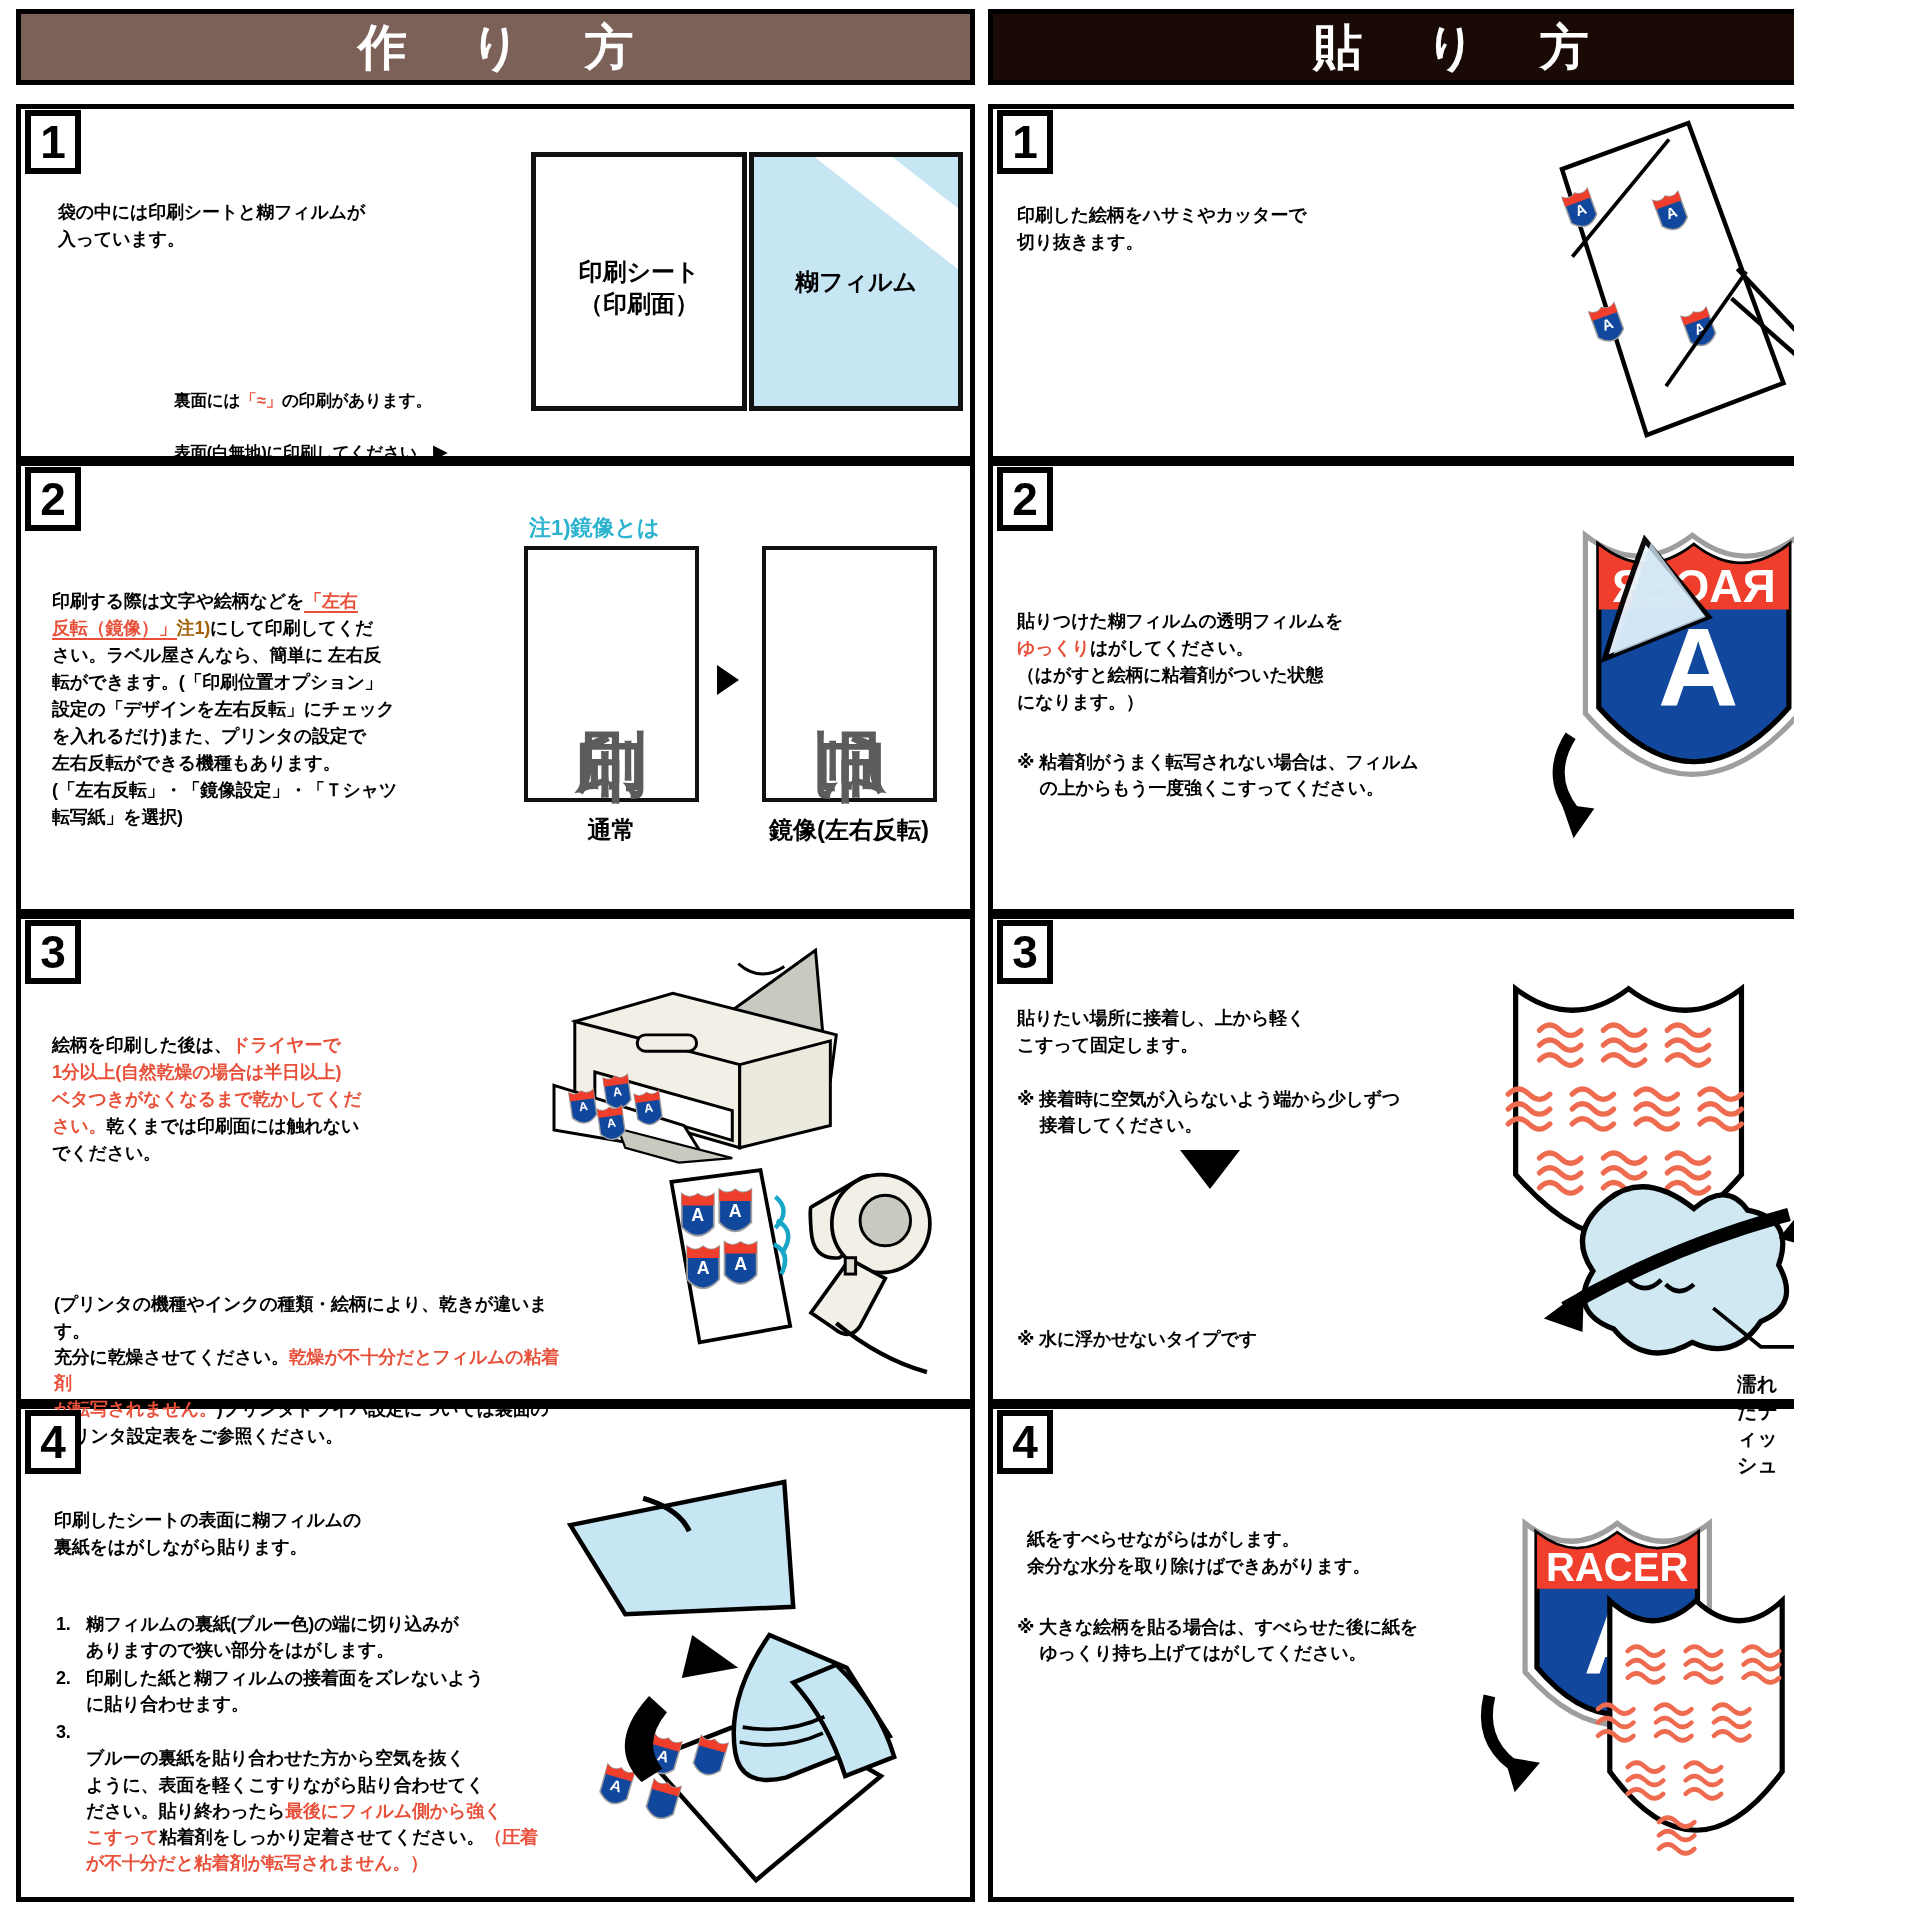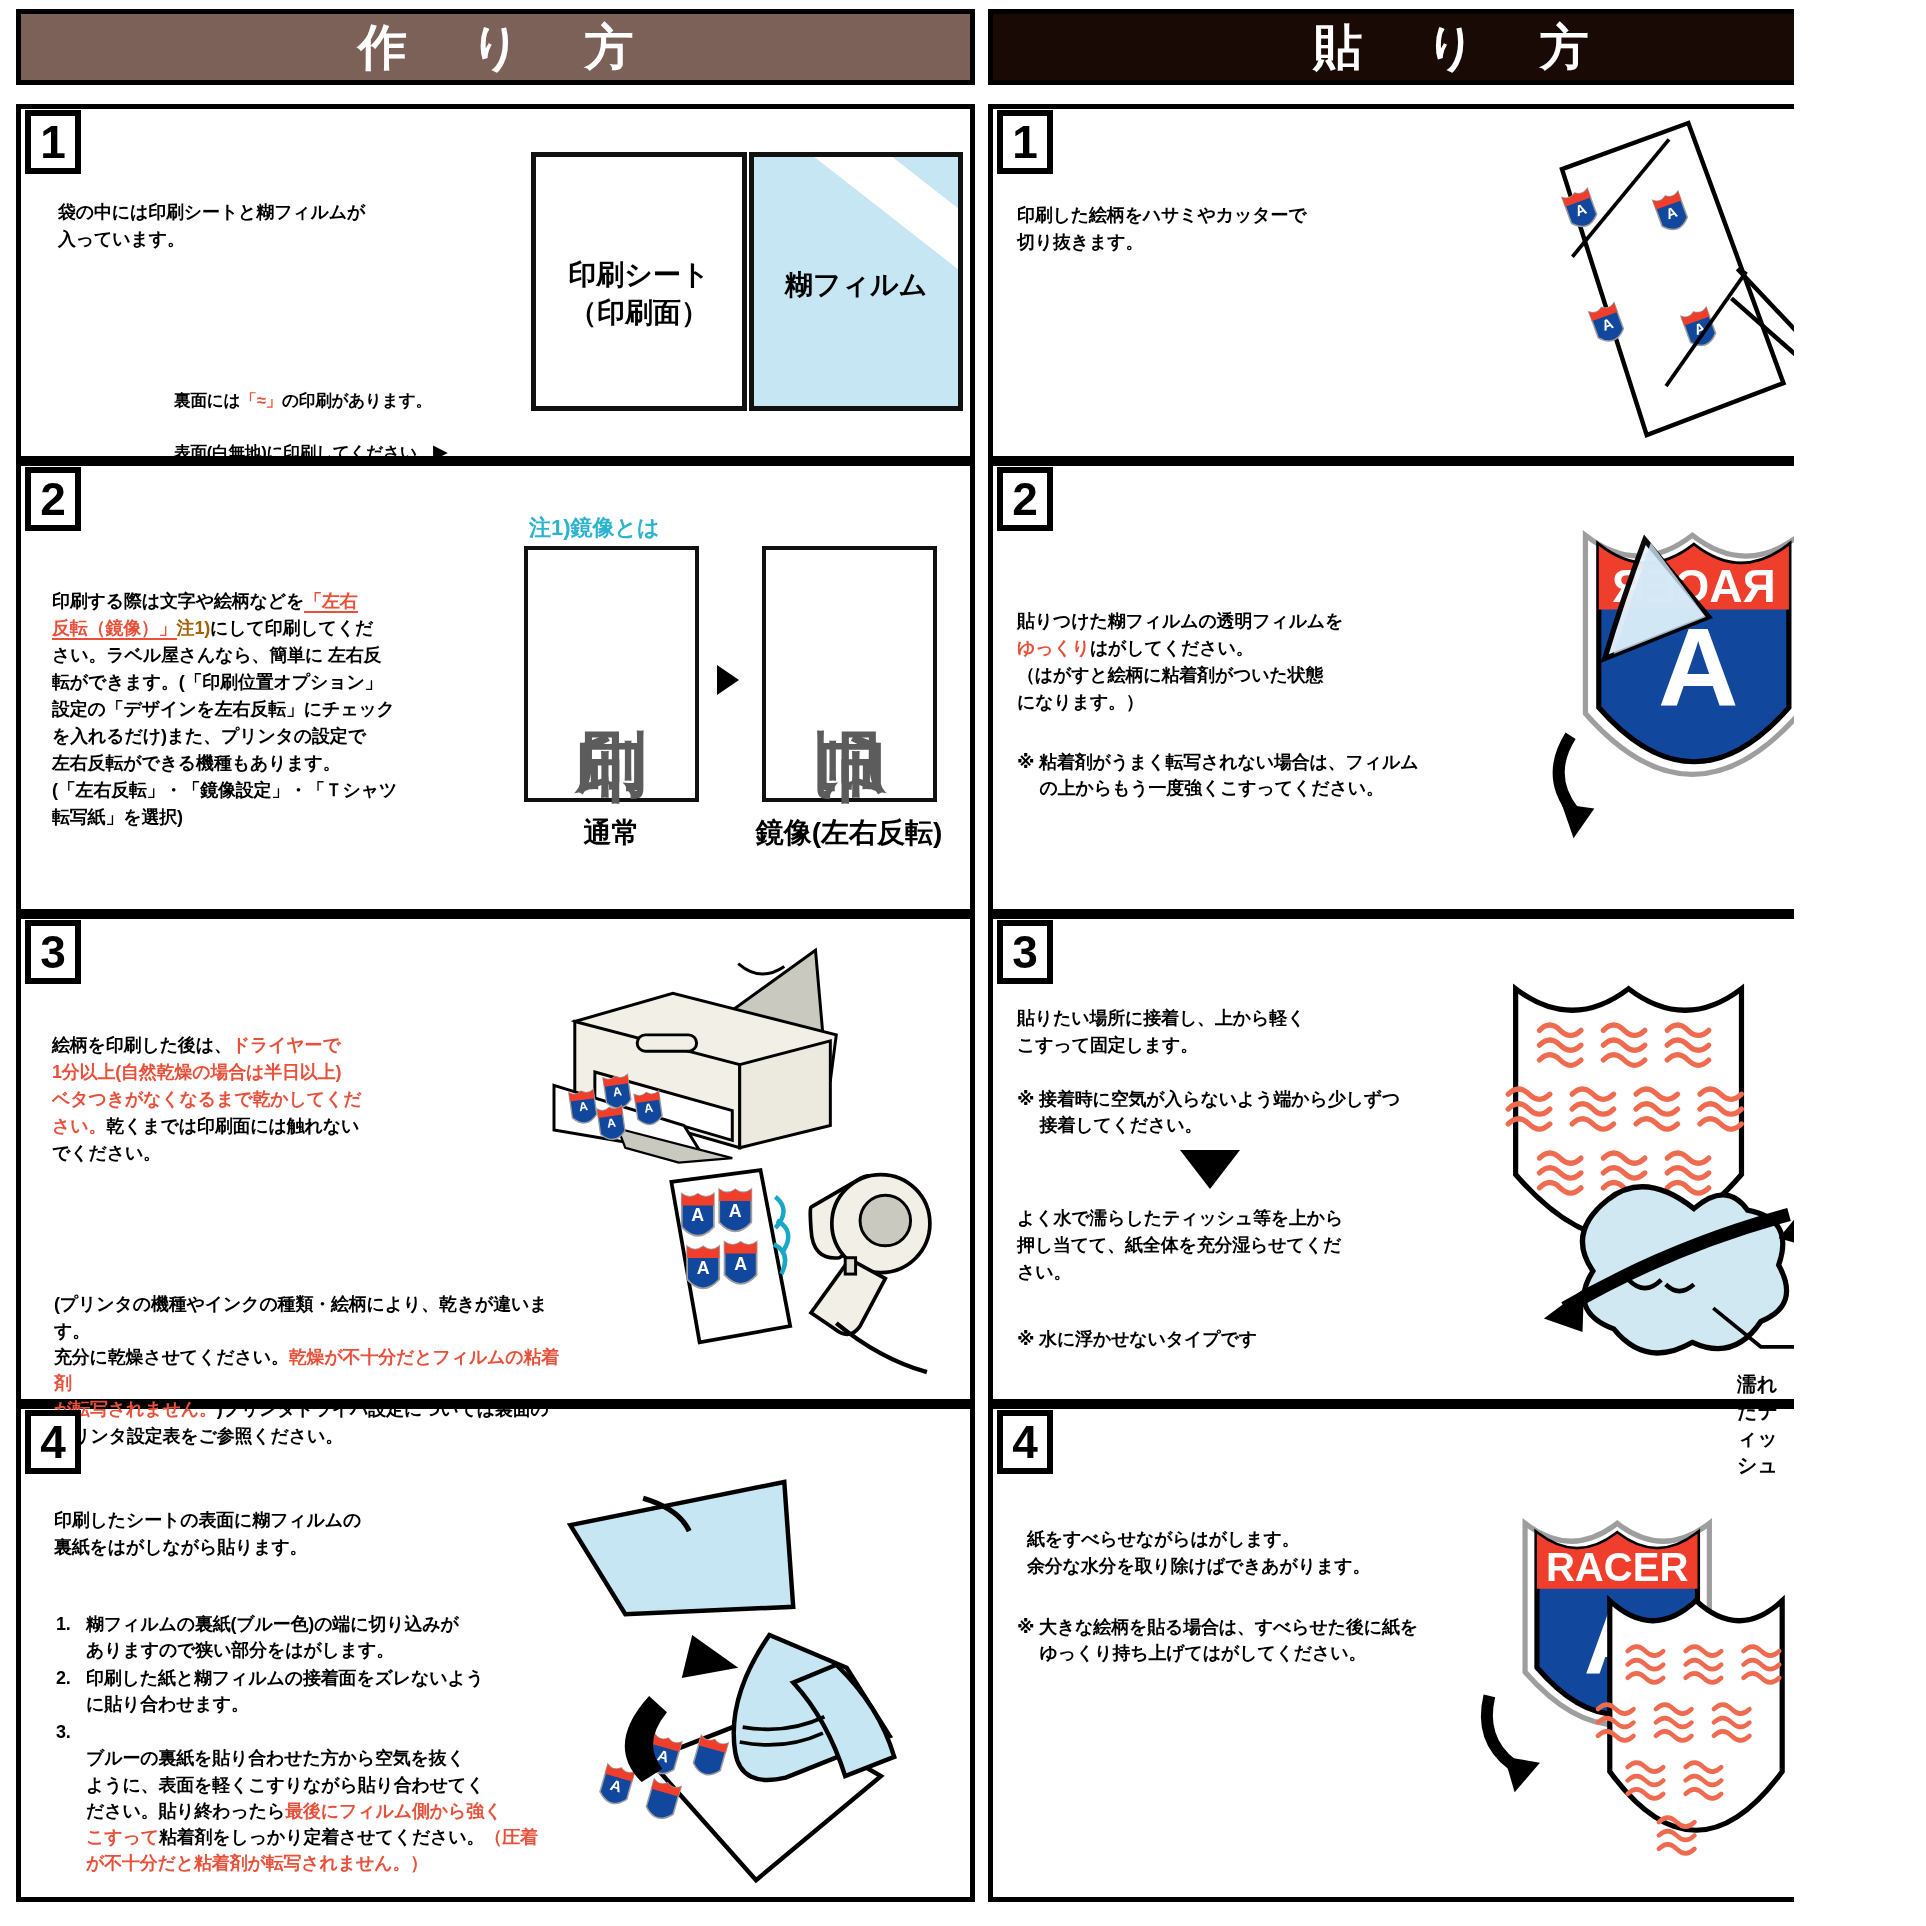--- a/index.html
+++ b/index.html
@@ -27,21 +27,21 @@
   
   .body-tx{position:absolute;font-size:18px;line-height:1.5;color:#000;font-weight:bold;
            letter-spacing:-0.2px;white-space:pre-line;}
   .note-tx{position:absolute;font-size:18px;line-height:1.46;color:#000;font-weight:bold;
            letter-spacing:-0.2px;white-space:pre-line;}
   .tiny-tx{position:absolute;font-size:16.7px;line-height:1.5;color:#000;font-weight:bold;
            letter-spacing:-0.3px;white-space:pre-line;}
   .red{color:#e8503a;}
   .red-u{color:#e8503a;border-bottom:2.2px solid #e8503a;}
   .cyan{color:#a16207;}
-  .caplabel{position:absolute;font-size:28px;font-weight:bold;color:#000;text-align:center;}
+  .caplabel{position:absolute;font-size:24px;font-weight:bold;color:#000;text-align:center;}
 
   
   .sheetbox{position:absolute;border:5.2px solid #111;box-sizing:border-box;background:#fff;}
   .filmbox{position:absolute;border:5.2px solid #111;box-sizing:border-box;background:#c5e6f2;overflow:hidden;}
   .filmbox i{position:absolute;background:#fff;transform:rotate(-52deg);transform-origin:0 0;}
   .mirrorbox{position:absolute;border:4.5px solid #111;box-sizing:border-box;background:#fff;
              display:flex;align-items:center;justify-content:center;}
   .mirrorbox b{font-size:71px;color:#5c5c5c;font-weight:bold;line-height:1.02;
                letter-spacing:0;display:block;text-align:center;}
   .flip b{display:block;transform:scaleX(-1);}
@@ -337,23 +337,20 @@
     </g>
   </svg>
 
   <div class="badge" style="left:997px;top:920px;">3</div>
 
   <div class="body-tx" style="left:1017px;top:1005px;width:438px;">貼りたい場所に接着し、上から軽く
 こすって固定します。</div>
   <div class="note-tx" style="left:1017px;top:1086px;width:476px;">※ 接着時に空気が入らないよう端から少しずつ
 　 接着してください。</div>
   <div class="tri-dn" style="left:1180px;top:1150px;"></div>
-  <div class="body-tx" style="left:1017px;top:1205px;width:468px;">よく水で濡らしたティッシュ等を上から
-押し当てて、紙全体を充分湿らせてくだ
-さい。</div>
   <div class="note-tx" style="left:1017px;top:1326px;width:476px;">※ 水に浮かせないタイプです</div>
 
   <svg style="position:absolute;left:1471px;top:959px;width:431px;height:416px;" viewBox="0 0 580 560">
     <path d="M60,40 q76,58 152,0 q76,58 152,0 l0,250 q-152,176 -304,0 z" fill="#fff" stroke="#000" stroke-width="7"></path>
     <g fill="none" stroke="#ef6b50" stroke-width="7" stroke-linecap="round">
       <g>
         <path d="M92,96 q14,-14 28,0 q14,14 28,0"></path>
           <path d="M92,116 q14,-14 28,0 q14,14 28,0"></path>
         <path d="M92,136 q14,-14 28,0 q14,14 28,0"></path>
       </g>

